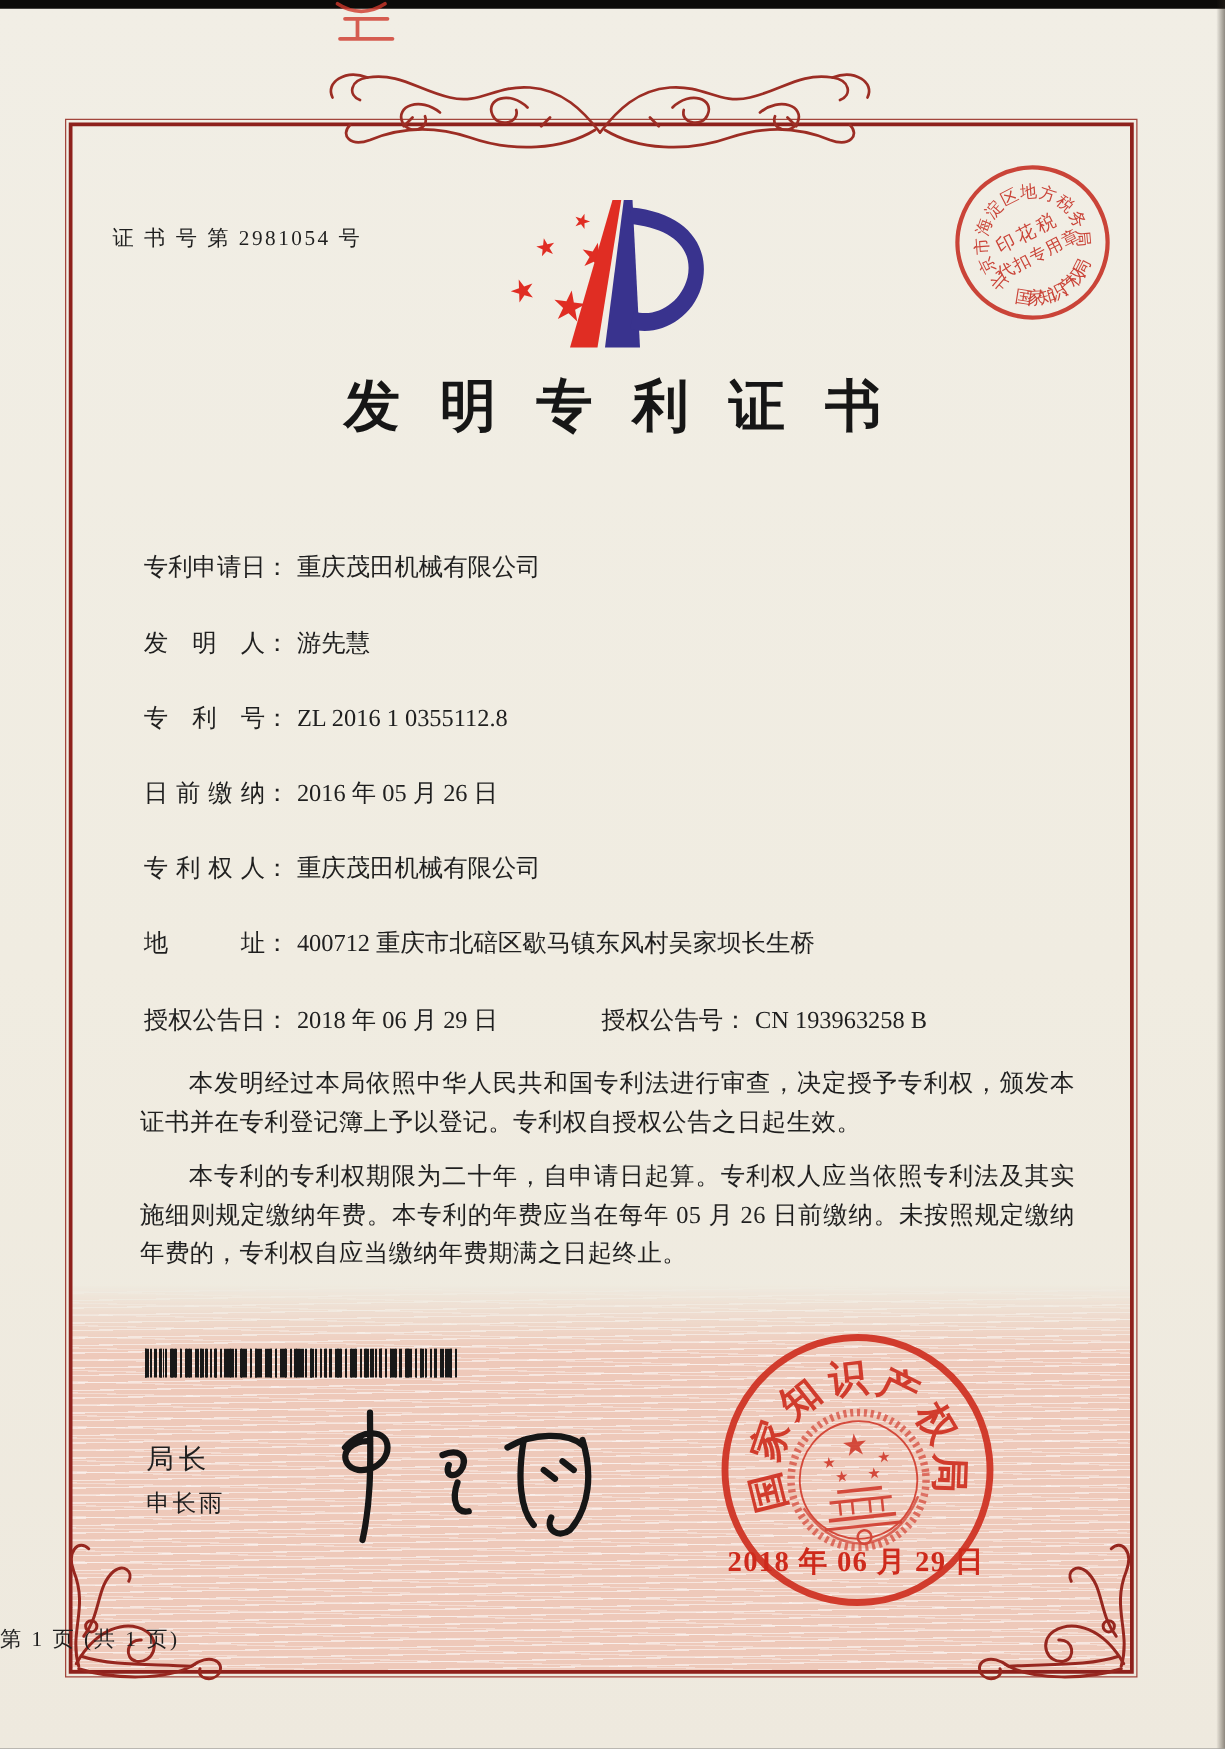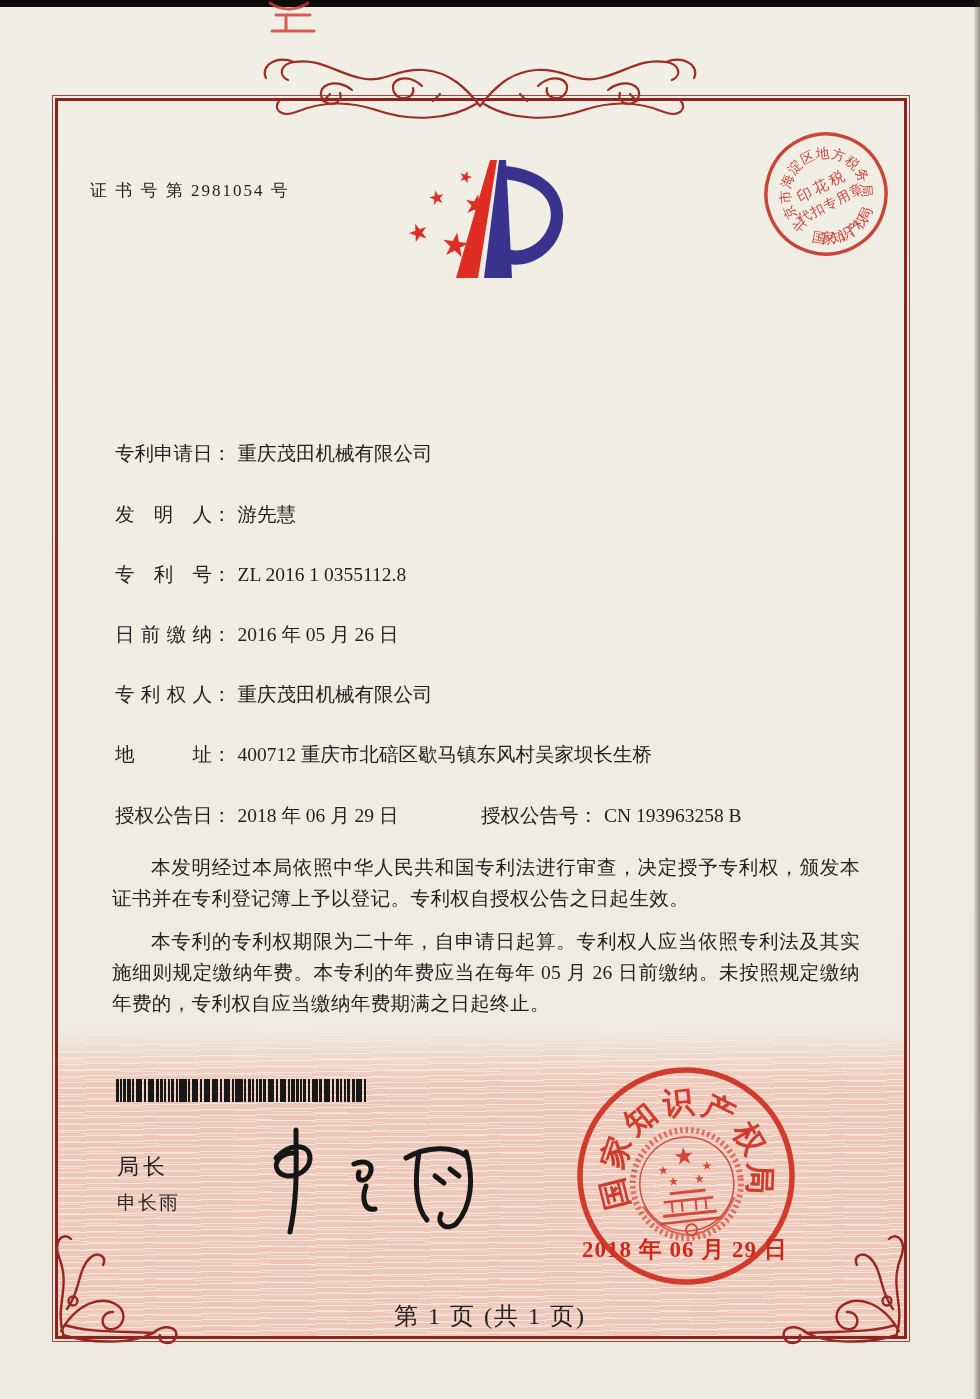--- a/index.html
+++ b/index.html
@@ -47,22 +47,22 @@
           repeating-linear-gradient(90deg,#181818 0 2px,transparent 2px 4px),
           repeating-linear-gradient(90deg,#181818 0 1px,transparent 1px 7px),
           repeating-linear-gradient(90deg,#181818 0 3px,transparent 3px 11px);}
   .signer-title{position:absolute;left:117px;top:1152px;font-size:22px;letter-spacing:4px;}
   .signer-name{position:absolute;left:117px;top:1190px;font-size:19px;letter-spacing:2px;font-family:Liberation Serif, serif;}
   .signature{position:absolute;left:256px;top:1122px;}
   .seal{position:absolute;left:570px;top:1060px;opacity:.95;}
   .seal text{font-family:"Liberation Serif","DejaVu Serif",serif;}
   .seal-date{position:absolute;left:582px;top:1234px;width:240px;font-size:23px;
         color:#ce2a1c;letter-spacing:1px;font-weight:600;}
-  .footer{position:absolute;left:0;top:1300px;width:100%;text-align:center;
-        font-size:24px;letter-spacing:2px;}
+  .footer{position:absolute;left:0;top:1300px;width:100%;text-align:left;
+        font-size:17px;letter-spacing:2px;}
   .edge-stamp{position:absolute;left:262px;top:0;}
 </style>
 </head>
 <body>
 
 <div class="page">
 
   <div class="edge-top"></div>
   <div class="edge-right"></div>
 
@@ -140,20 +140,21 @@
           <text text-anchor="middle" font-size="14" x="78" y="127" transform="rotate(24 78 78)">家</text>
           <text text-anchor="middle" font-size="14" x="78" y="127" transform="rotate(12 78 78)">知</text>
           <text text-anchor="middle" font-size="14" x="78" y="127" transform="rotate(0 78 78)">识</text>
           <text text-anchor="middle" font-size="14" x="78" y="127" transform="rotate(-12 78 78)">产</text>
           <text text-anchor="middle" font-size="14" x="78" y="127" transform="rotate(-24 78 78)">权</text>
           <text text-anchor="middle" font-size="14" x="78" y="127" transform="rotate(-36 78 78)">局</text>
         </g>
     </svg>
   </div>
 
+  <h1 class="title">发明专利证书</h1>
 
   <div class="fields">
     <div class="frow" style="top:0">
       <span class="flabel">专利申请日</span><span class="fcolon">：</span><span class="fvalue">重庆茂田机械有限公司</span>
     </div>
     <div class="frow" style="top:61px">
       <span class="flabel">发明人</span><span class="fcolon">：</span><span class="fvalue">游先慧</span>
     </div>
     <div class="frow" style="top:121px">
       <span class="flabel">专利号</span><span class="fcolon">：</span><span class="fvalue">ZL 2016 1 0355112.8</span>

